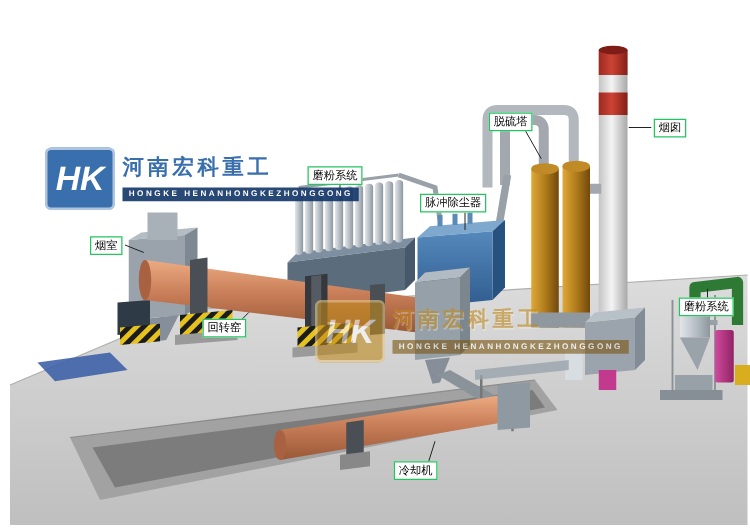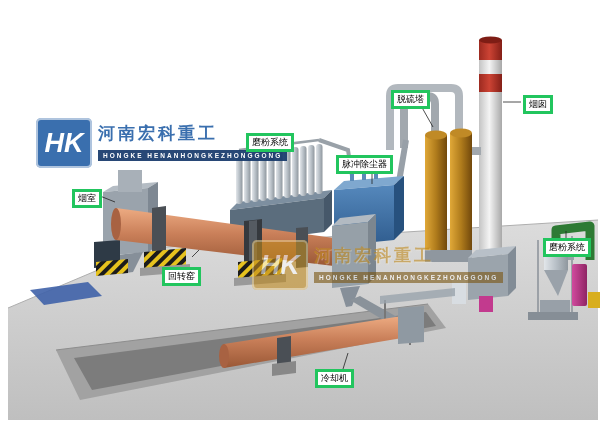--- a/index.html
+++ b/index.html
@@ -1,19 +1,19 @@
 <!DOCTYPE html>
 <html><head>
 <meta charset="utf-8">
 <style>
   html,body{margin:0;padding:0;background:#ffffff;font-family:"Liberation Sans",sans-serif;}
   .stage{position:relative;width:600px;height:423px;background:#ffffff;overflow:hidden;}
   .stage > svg{position:absolute;left:0;top:0;}
   .disclaimer{position:absolute;left:30px;top:25px;font-size:9px;color:#7c342c;letter-spacing:.5px;z-index:6;white-space:nowrap;}
-  .eq-label{position:absolute;background:#ffffff;border:3px solid #22c55e;color:#000;font-size:9px;line-height:11px;padding:1px 3px;white-space:nowrap;z-index:7;}
+  .eq-label{position:absolute;background:#ffffff;border:1px solid #22c55e;color:#000;font-size:9px;line-height:11px;padding:1px 3px;white-space:nowrap;z-index:7;}
   .wm{position:absolute;display:flex;align-items:flex-start;gap:6px;z-index:4;pointer-events:none;padding-left:16px;}
   .wm-logo{width:56px;height:50px;border-radius:5px;display:flex;align-items:center;justify-content:center;font-weight:bold;font-style:italic;font-size:27px;color:#fff;flex:0 0 auto;}
   .wm-text{display:flex;flex-direction:column;}
   .wm-cn{font-size:17px;font-weight:bold;letter-spacing:3px;line-height:32px;white-space:nowrap;}
   .wm-en{display:inline-block;align-self:flex-start;font-size:6.5px;letter-spacing:2px;color:#fff;padding:2px 5px;white-space:nowrap;font-weight:bold;}
   .wm-blue{left:20px;top:118px;opacity:.92;}
   .wm-blue .wm-logo{background:#2a63a8;box-shadow:0 0 0 2px rgba(255,255,255,.6) inset;}
   .wm-blue .wm-cn{color:#2a63a8;text-shadow:1px 1px 0 rgba(255,255,255,.7);}
   .wm-blue .wm-en{background:#16396b;}
   .wm-gold{left:236px;top:240px;opacity:.6;}
@@ -230,16 +230,16 @@
       <div class="wm-en">HONGKE HENANHONGKEZHONGGONG</div>
     </div>
   </div>
 
   <div class="eq-label" style="left:72px;top:189px;">烟室</div>
   <div class="eq-label" style="left:246px;top:133px;">磨粉系统</div>
   <div class="eq-label" style="left:336px;top:155px;text-align:center;">脉冲除尘器</div>
   <div class="eq-label" style="left:391px;top:90px;">脱硫塔</div>
   <div class="eq-label" style="left:523px;top:95px;">烟囱</div>
   <div class="eq-label" style="left:543px;top:218px;margin-top:20px;">磨粉系统</div>
-  <div class="eq-label" style="left:162px;top:255px;margin-top:12px;">回转窑</div>
+  <div class="eq-label" style="left:162px;top:255px;">回转窑</div>
   <div class="eq-label" style="left:315px;top:369px;text-align:right;">冷却机</div>
 
 </div>
 
 </body></html>

